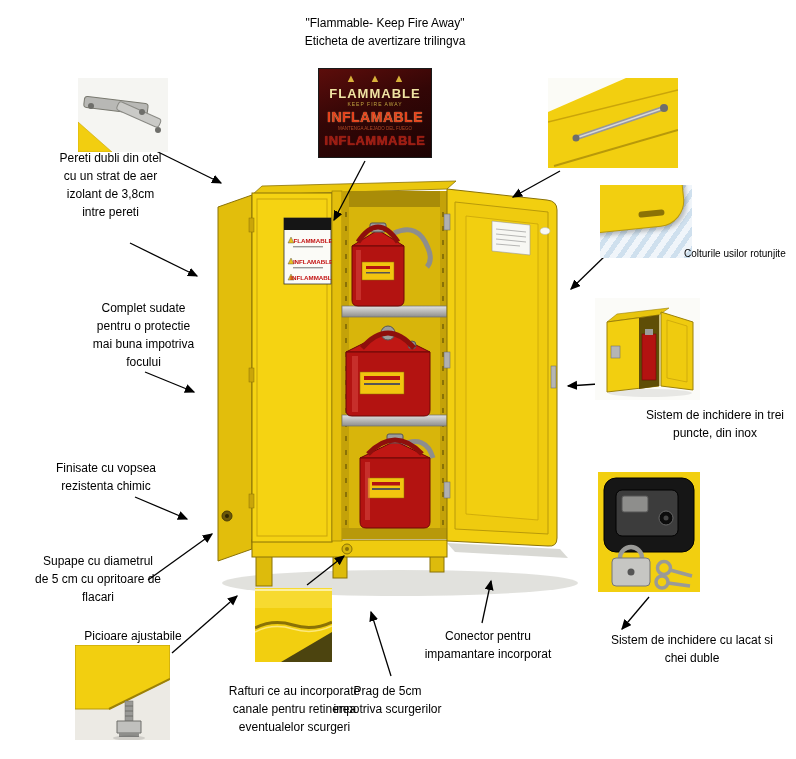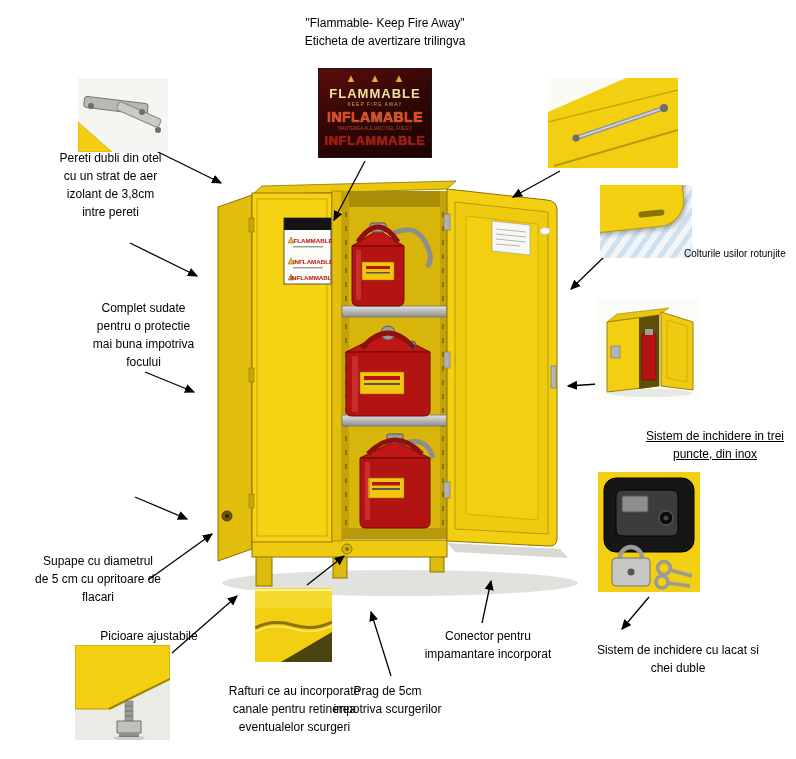--- a/index.html
+++ b/index.html
@@ -302,28 +302,30 @@
 Eticheta de avertizare trilingva</div>
   <div class="lbl nowrap" style="left:684px;top:246px;font-size:10px;">Colturile usilor rotunjite</div>
   <div class="lbl" style="left:48px;top:149px;width:125px;">Pereti dubli din otel
 cu un strat de aer
 izolant de 3,8cm
 intre pereti</div>
   <div class="lbl" style="left:52px;top:299px;width:115px;margin-left:34px;">Complet sudate
 pentru o protectie
 mai buna impotriva
 focului</div>
-  <div class="lbl" style="left:636px;top:427px;width:158px;text-decoration:underline;">Sistem de inchidere in trei
+  <div class="lbl" style="left:636px;top:406px;width:158px;">Sistem de inchidere in trei
 puncte, din inox</div>
+  <div class="lbl" style="left:46px;top:459px;width:120px;">Finisate cu vopsea
+rezistenta chimic</div>
   <div class="lbl" style="left:28px;top:552px;width:140px;">Supape cu diametrul
 de 5 cm cu opritoare de
 flacari</div>
-  <div class="lbl" style="left:574px;top:631px;width:208px;margin-top:10px;">Sistem de inchidere cu lacat si
+  <div class="lbl" style="left:588px;top:631px;width:208px;">Sistem de inchidere cu lacat si
 chei duble</div>
-  <div class="lbl" style="left:94px;top:627px;width:110px;text-align:center;">Picioare ajustabile</div>
+  <div class="lbl" style="left:78px;top:627px;width:110px;text-align:center;">Picioare ajustabile</div>
   <div class="lbl" style="left:222px;top:682px;width:145px;">Rafturi ce au incorporate
 canale pentru retinerea
 eventualelor scurgeri</div>
   <div class="lbl" style="left:330px;top:682px;width:115px;">Prag de 5cm
 impotriva scurgerilor</div>
   <div class="lbl" style="left:418px;top:627px;width:140px;">Conector pentru
 impamantare incorporat</div>
 
 </div>
 

